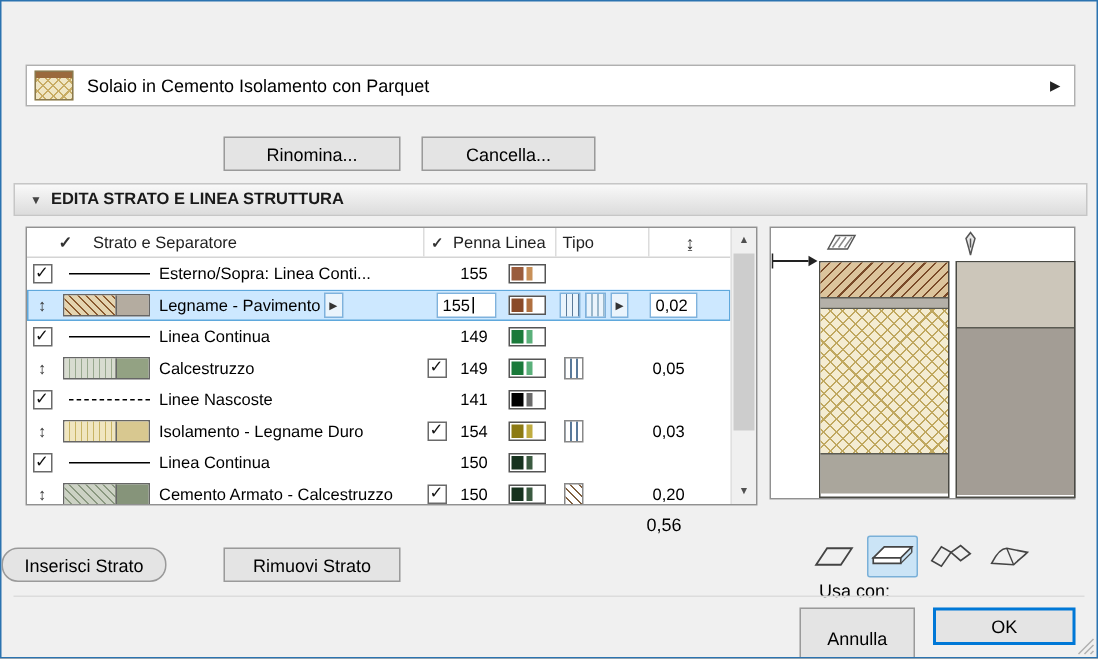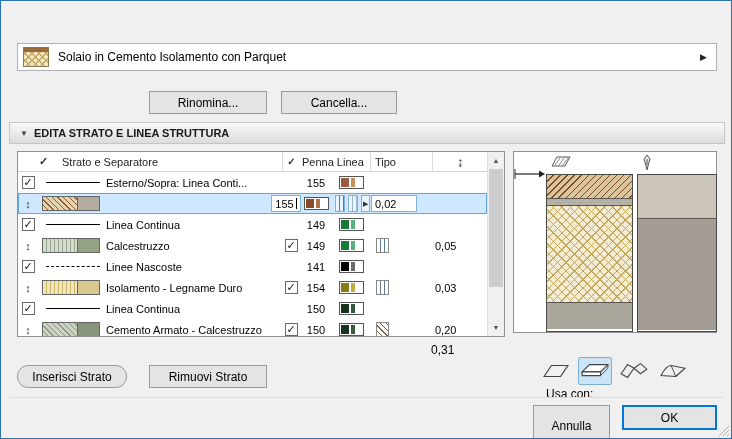--- a/index.html
+++ b/index.html
@@ -25,21 +25,21 @@
        repeating-linear-gradient(135deg,transparent 0 4px,#c8ac64 4px 5px);}
   .sel-label{margin-left:9px;}
   .sel-arrow{position:absolute;right:9px;font-size:9px;color:#222;}
 
   
   .btn{position:absolute;height:23px;background:#e4e4e4;border:1px solid #9a9a9a;display:flex;align-items:center;
        justify-content:center;font-size:12px;}
   .b-new{left:16px;top:90px;width:120px;}
   .b-ren{left:148px;top:90px;width:118px;}
   .b-del{left:280px;top:90px;width:116px;}
-  .b-ins{left:16px;top:364px;width:110px;border-radius:11px;}
+  .b-ins{left:0;top:364px;width:110px;border-radius:11px;}
   .b-rem{left:148px;top:364px;width:118px;}
   .b-cancel{left:532px;top:404px;width:77px;height:42px;}
   .b-ok{left:621px;top:404px;width:95px;height:25px;border:2px solid #0078d7;}
 
   
   .sect{position:absolute;left:8px;top:121px;width:716px;height:22px;border:1px solid #c6c6c6;
         background:linear-gradient(#f9f9f9,#dcdcdc);display:flex;align-items:center;font-weight:bold;
         font-size:11px;color:#1a1a1a;}
   .sect .tri{font-size:8px;margin:0 6px 0 10px;color:#444;}
 
@@ -79,21 +79,21 @@
   .tipo{padding-left:0;}
   .mini{width:14px;height:17px;border:1px solid #7fb2dd;background-color:#eaf4fc;margin-left:3px;--lc:#5a7a9a;}
   .mini.lite{--lc:#9ab8cc;}
   .dd{width:12px;height:17px;border:1px solid #7fb2dd;background:#eaf4fc;font-size:7px;display:inline-flex;
       align-items:center;justify-content:center;margin-left:3px;color:#333;}
   .thk{font-size:11px;padding-left:1px;}
   .thkv{padding-left:2px;}
   .inp{background:#fff;border:1px solid #7fb2dd;height:17px;display:inline-flex;align-items:center;
        font-size:11px;padding:0 3px;}
   .pen-inp{width:40px;margin-left:-10px;}
-  .thk-inp{width:46px;}
+  .thk-inp{width:32px;}
   .caret{display:inline-block;width:1px;height:11px;background:#000;margin-left:2px;}
   .h-diag{background-image:repeating-linear-gradient(45deg,transparent 0 3px,var(--lc,#806040) 3px 4px);}
   .h-dots{background-image:repeating-linear-gradient(90deg,transparent 0 3px,var(--lc,#5a7a9a) 3px 4px);}
 
   
   .sb{position:absolute;top:0;right:0;bottom:0;width:17px;background:#f0f0f0;border-left:1px solid #e0e0e0;}
   .sb .ar{position:absolute;left:0;width:100%;height:17px;display:flex;align-items:center;justify-content:center;
           font-size:7px;color:#505050;}
   .sb .up{top:0;}
   .sb .dn{bottom:0;}
@@ -187,20 +187,24 @@
           <div class="trow gridc selected">
             <div class="cell cc">
               <span class="drag">↕</span>
             </div>
             <div class="cell ">
               <span class="mat">
                 <span class="hatch h-diag" style="background-color: rgb(228, 212, 176); --lc: #8a5a30;"></span>
                 <span class="surf" style="background: rgb(180, 172, 160);"></span>
               </span>
             </div>
+            <div class="cell name">
+              <span class="nm">Legname - Pavimento</span>
+              <span class="ddn">▶</span>
+            </div>
             <div class="cell cc"></div>
             <div class="cell cc">
               <span class="inp pen-inp">155<span class="caret"></span></span>
             </div>
             <div class="cell cc">
               <span class="pensw">
                 <i style="background: rgb(138, 74, 40); width: 8px;"></i>
                 <i style="background: rgb(176, 112, 64); width: 4px;"></i>
               </span>
             </div>
@@ -380,21 +384,21 @@
           </div>
         </div>
     </div>
     <div class="sb">
       <div class="ar up">▲</div>
       <div class="thumb"></div>
       <div class="ar dn">▼</div>
     </div>
   </div>
 
-  <span class="totval">0,31</span>
+  <span class="totval">0,56</span>
 
   <div class="btn b-ins">Inserisci Strato</div>
   <div class="btn b-rem">Rimuovi Strato</div>
 
   <div class="preview">
     <svg class="ptab a" width="22" height="16" viewBox="0 0 22 16">
       <polygon points="2,12 7,3 20,3 15,12" fill="none" stroke="#555" stroke-width="1"></polygon>
       <line x1="5" y1="11" x2="10" y2="4" stroke="#888"></line>
       <line x1="9" y1="11" x2="14" y2="4" stroke="#888"></line>
       <line x1="13" y1="11" x2="18" y2="4" stroke="#888"></line>

